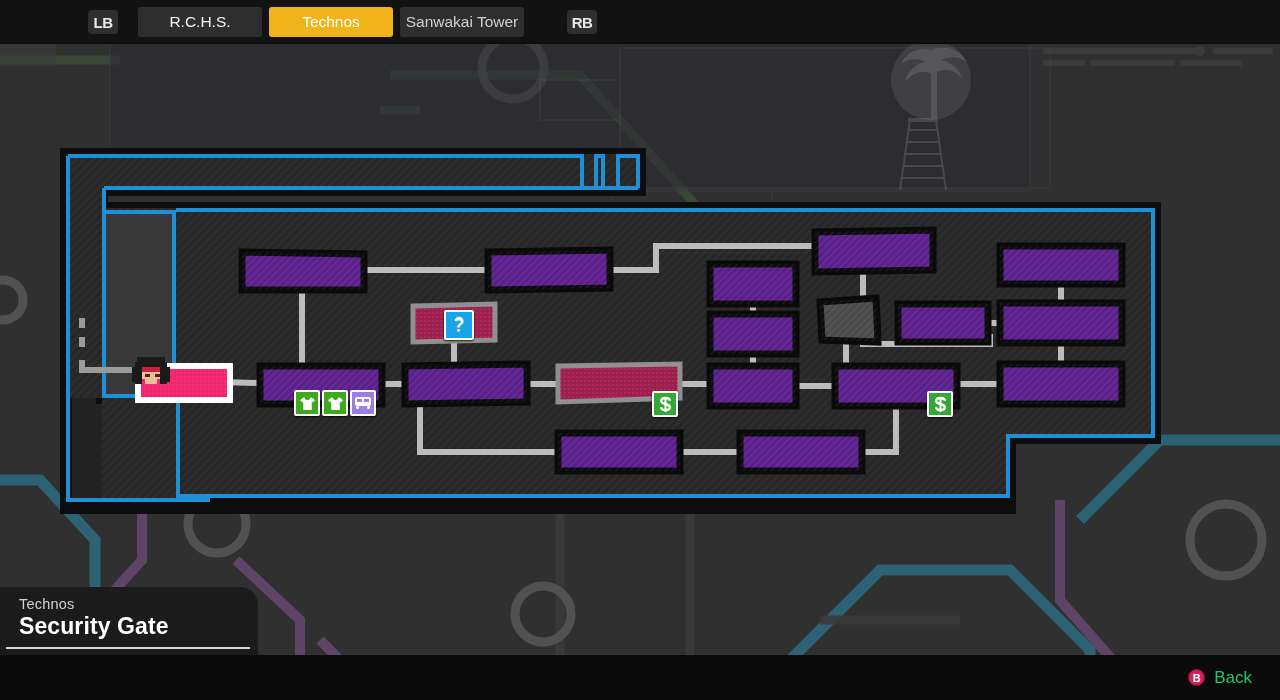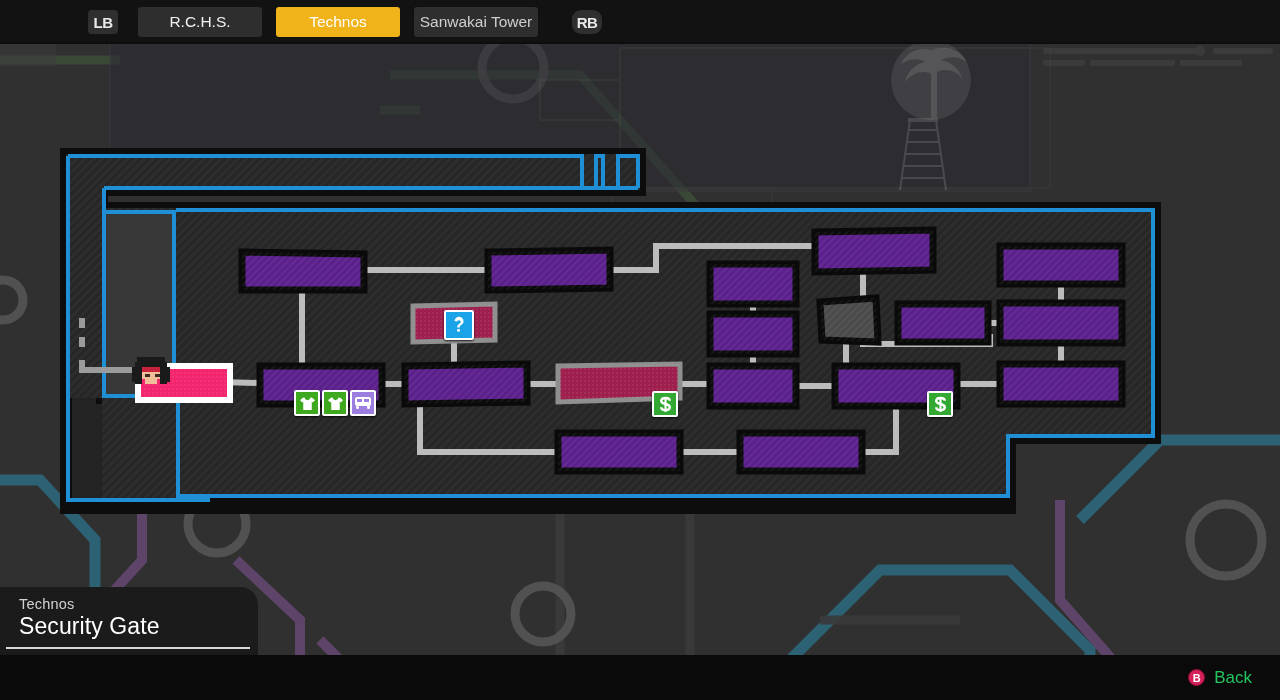--- a/index.html
+++ b/index.html
@@ -37,30 +37,30 @@
     width: 30px; height: 24px;
     background: #2f2f2f;
     color: #e9e9e9;
     border-radius: 4px;
     font-size: 15px; font-weight: bold;
     display:flex; align-items:center; justify-content:center;
     letter-spacing: -0.5px;
     flex: 0 0 auto;
   }
   #bumper-lb { margin-left: 88px; margin-right: 20px; }
-  #bumper-rb { margin-left: 20px; border-radius: 9px; }
+  #bumper-rb { margin-left: 36px; }
   .tab {
     height: 30px;
     background: #2e2e2e;
     color: #f1f1f1;
     border-radius: 3px;
     font-size: 15.5px;
     display: flex; align-items: center; justify-content: center;
     padding: 0 14px;
-    margin-right: 14px;
+    margin-right: 7px;
     white-space: nowrap;
     flex: 0 0 auto;
   }
   .tab.active { background: #f0b41a; color: #ffffff; }
   .tab.dim { color: #cfcfcf; }
 
   
   #district {
     position: absolute;
     left: 60px; top: 148px;
@@ -99,21 +99,21 @@
     width: 258px; height: 68px;
     background: #1b1b1b;
     border-top-right-radius: 18px;
     z-index: 40;
     padding: 9px 0 0 19px;
   }
   #info-district {
     color:#d3d3d3; font-size:14.5px; letter-spacing:.2px;
   }
   #info-room {
-    color:#ffffff; font-size:23px; font-weight:400;
+    color:#ffffff; font-size:23px; font-weight:700;
     margin-top:1px; letter-spacing:.1px;
   }
   #info-rule {
     position:absolute; left:6px; bottom:6px;
     width: 244px; height: 2px; background:#d8d8d8;
   }
 
   
   #bottombar {
     position:absolute; left:0; bottom:0;

